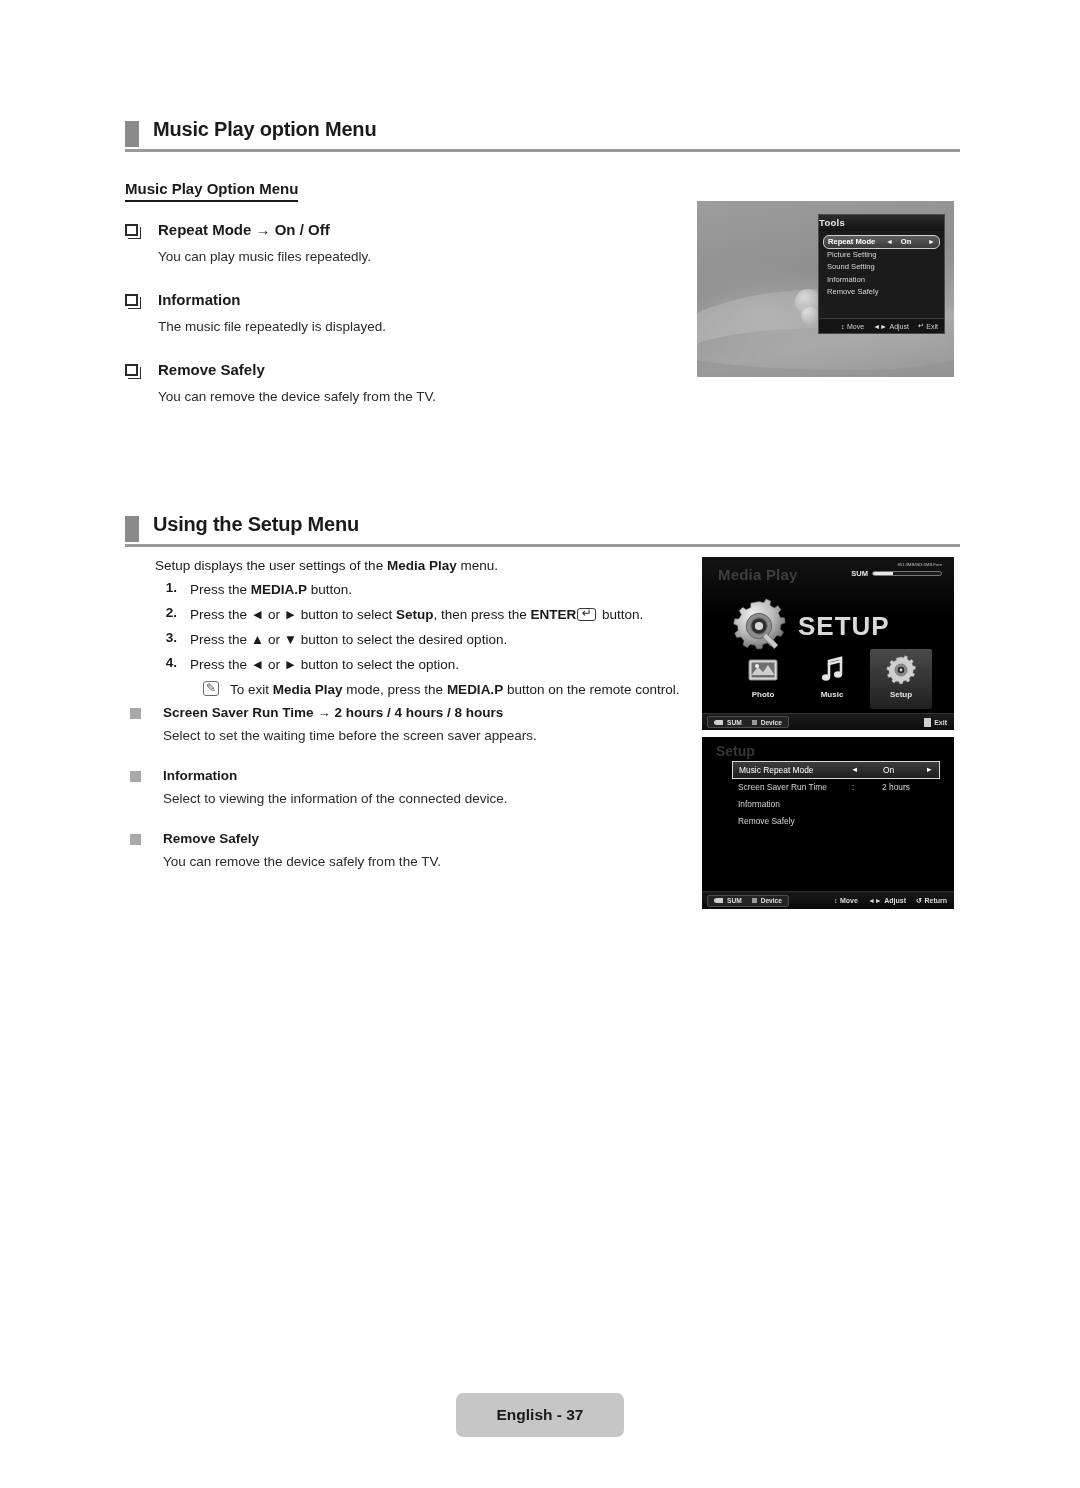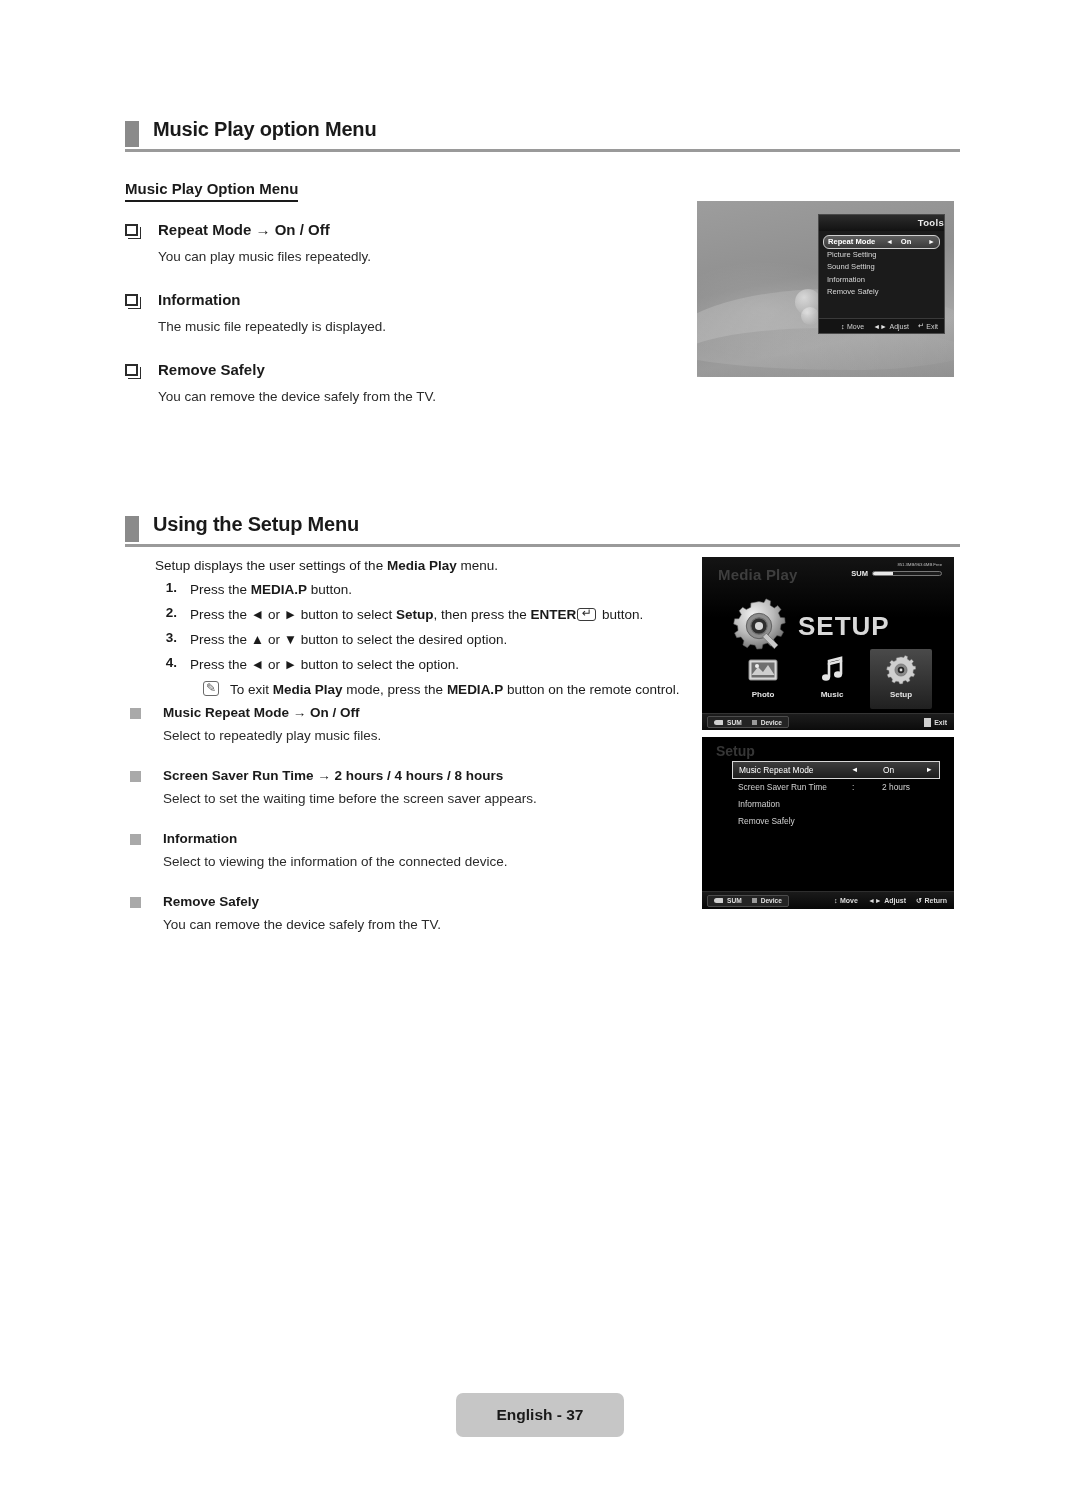--- a/index.html
+++ b/index.html
@@ -139,21 +139,21 @@
     background:radial-gradient(circle at 35% 32%, rgba(255,255,255,0.55), rgba(255,255,255,0.06) 70%);
   }
 
   .tools-panel {
     position:absolute;
     background:#1b1b1b;
     border:1px solid #4a4a4a;
     display:flex; flex-direction:column;
   }
   .tools-title {
-    height:16px; line-height:16px; text-align:right;
+    height:16px; line-height:16px; text-align:left;
     color:#e9e9e9; font-size:9.5px; font-weight:bold;
     background:linear-gradient(180deg,#2c2c2c,#121212);
     letter-spacing:0.3px;
   }
   .tools-body { flex:1; padding:4px 4px 0 4px; }
   .t-row {
     position:relative; height:12.5px; line-height:12.5px;
     color:#d8d8d8; font-size:7.6px; padding-left:4px;
     white-space:nowrap;
     border-radius:6px;
@@ -396,25 +396,20 @@
       <span class="txt"><span>Press the ◄ or ► button to select the option.</span></span>
     </div>
     <div class="note">
       <span class="ic"><span class="note-ic"></span></span>
       <span class="txt"><span>To exit </span><b>Media Play</b><span> mode, press the </span><b>MEDIA.P</b><span> button on the remote control.</span></span>
     </div>
   </div>
 
   <div class="blk" style="left:130px; top:703px; width:560px;">
 
-    <div class="bullet-row" style="margin-bottom:21px;">
-      <span class="bullet-solid"></span>
-      <div class="b-title small">Music Repeat Mode → On / Off</div>
-      <div class="b-desc tight">Select to repeatedly play music files.</div>
-    </div>
 
     <div class="bullet-row" style="margin-bottom:21px;">
       <span class="bullet-solid"></span>
       <div class="b-title small">Screen Saver Run Time → 2 hours / 4 hours / 8 hours</div>
       <div class="b-desc tight">Select to set the waiting time before the screen saver appears.</div>
     </div>
 
     <div class="bullet-row" style="margin-bottom:21px;">
       <span class="bullet-solid"></span>
       <div class="b-title small">Information</div>

